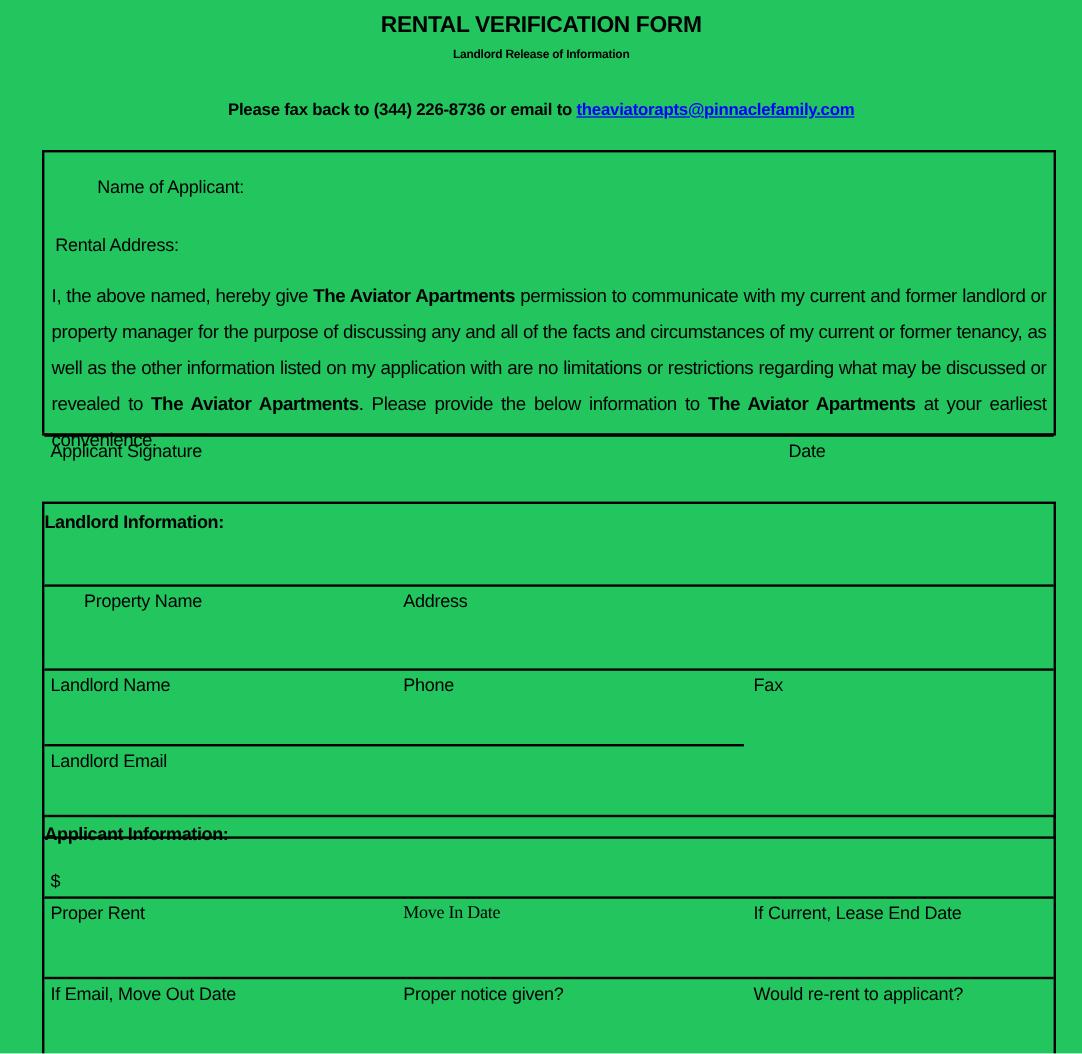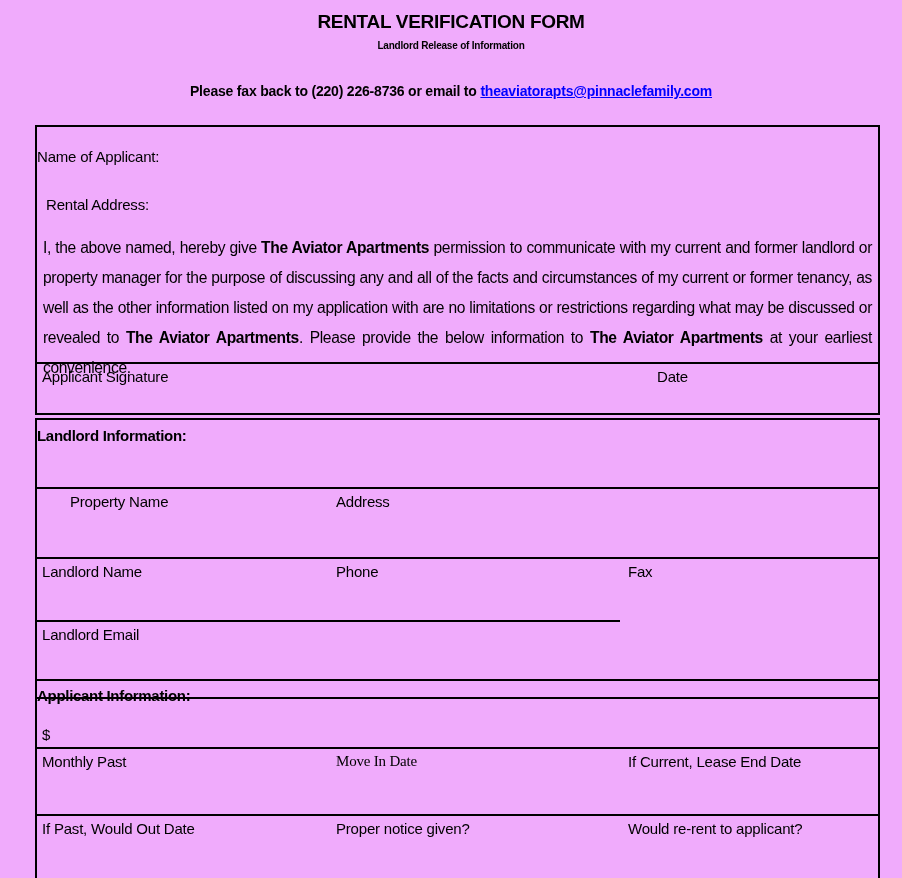--- a/index.html
+++ b/index.html
@@ -1,32 +1,32 @@
 <!DOCTYPE html>
 <html><head>
 <meta charset="utf-8">
 <style>
   * { margin:0; padding:0; box-sizing:border-box; }
   html,body { background:#ffffff; }
   .page {
     position:relative; width:902px; height:878px; overflow:hidden;
-    background:#f0abfc; color:#000000;
+    background:#22c55e; color:#000000;
     font-family:"Liberation Sans","DejaVu Sans",sans-serif;
   }
   .centered { position:absolute; left:0; right:0; text-align:center; white-space:nowrap; }
   .form-title   { top:11px; font-size:19px; font-weight:bold; letter-spacing:-0.3px; }
   .form-subtitle{ top:40px; font-size:10px; font-weight:bold; letter-spacing:-0.2px; }
   .fax-line     { top:83px; font-size:14px; font-weight:bold; letter-spacing:-0.2px; }
   .email-link   { text-decoration:underline; cursor:pointer; }
 
   .box {
     position:absolute; left:35px; width:845px;
     border:2px solid #000;
   }
-  .box-release   { top:125px; height:290px; }
+  .box-release   { top:125px; height:238px;padding-left:44px; }
   .box-landlord  { top:418px; height:281px; }
   .box-applicant { top:679px; height:240px; }
 
   .lbl { position:absolute; font-size:15px; letter-spacing:-0.2px; white-space:nowrap; }
   .lbl.bold { font-weight:bold; letter-spacing:-0.3px; }
 
   .hline { position:absolute; left:0; border-top:2px solid #000; height:0; }
   .hline.full { right:0; }
 
   .release-paragraph {
@@ -41,21 +41,21 @@
   .col2 { left:299px; }
   .col3 { left:591px; }
 </style>
 </head>
 <body>
 
 <div class="page">
 
   <div class="centered form-title">RENTAL VERIFICATION FORM</div>
   <div class="centered form-subtitle">Landlord Release of Information</div>
-  <div class="centered fax-line"><span>Please fax back to (220) 226-8736 or email to </span><a class="email-link" href="#" style="color: rgb(0, 0, 255);">theaviatorapts@pinnaclefamily.com</a></div>
+  <div class="centered fax-line"><span>Please fax back to (344) 226-8736 or email to </span><a class="email-link" href="#" style="color: rgb(0, 0, 255);">theaviatorapts@pinnaclefamily.com</a></div>
 
   <div class="box box-release">
     <div class="lbl" style="top:21px;">Name of Applicant:</div>
     <div class="lbl" style="top:69px; left:9px;">Rental Address:</div>
     <div class="release-paragraph"><span>I, the above named, hereby give </span><b>The Aviator Apartments</b><span> permission to communicate with my current and former landlord or property manager for the purpose of discussing any and all of the facts and circumstances of my current or former tenancy, as well as the other information listed on my application with are no limitations or restrictions regarding what may be discussed or revealed to </span><b>The Aviator Apartments</b><span>. Please provide the below information to </span><b>The Aviator Apartments</b><span> at your earliest convenience.</span></div>
     <div class="hline full" style="top:235px;"></div>
     <div class="lbl col1" style="top:241px;">Applicant Signature</div>
     <div class="lbl" style="top:241px; left:620px;">Date</div>
   </div>
 
@@ -69,22 +69,22 @@
     <div class="lbl col2" style="top:143px;">Phone</div>
     <div class="lbl col3" style="top:143px;">Fax</div>
     <div class="hline" style="top:200px; width:583px;"></div>
     <div class="lbl col1" style="top:206px;">Landlord Email</div>
   </div>
 
   <div class="box box-applicant">
     <div class="lbl bold" style="top:6px;">Applicant Information:</div>
     <div class="lbl col1" style="top:45px;">$</div>
     <div class="hline full" style="top:66px;"></div>
-    <div class="lbl col1" style="top:72px;">Monthly Past</div>
+    <div class="lbl col1" style="top:72px;">Proper Rent</div>
     <div class="lbl col2" style="top:72px;font-family:Liberation Serif, serif;">Move In Date</div>
     <div class="lbl col3" style="top:72px;">If Current, Lease End Date</div>
     <div class="hline full" style="top:133px;"></div>
-    <div class="lbl col1" style="top:139px;">If Past, Would Out Date</div>
+    <div class="lbl col1" style="top:139px;">If Email, Move Out Date</div>
     <div class="lbl col2" style="top:139px;">Proper notice given?</div>
     <div class="lbl col3" style="top:139px;">Would re-rent to applicant?</div>
   </div>
 
 </div>
 
 </body></html>

